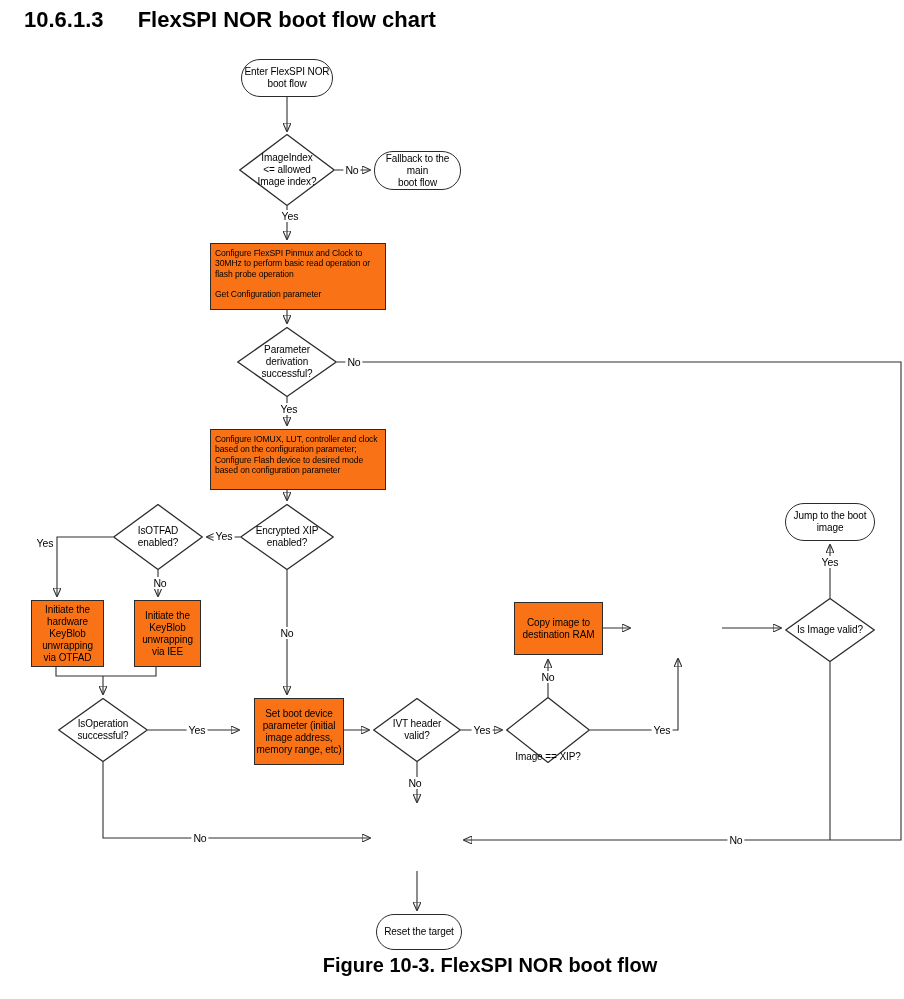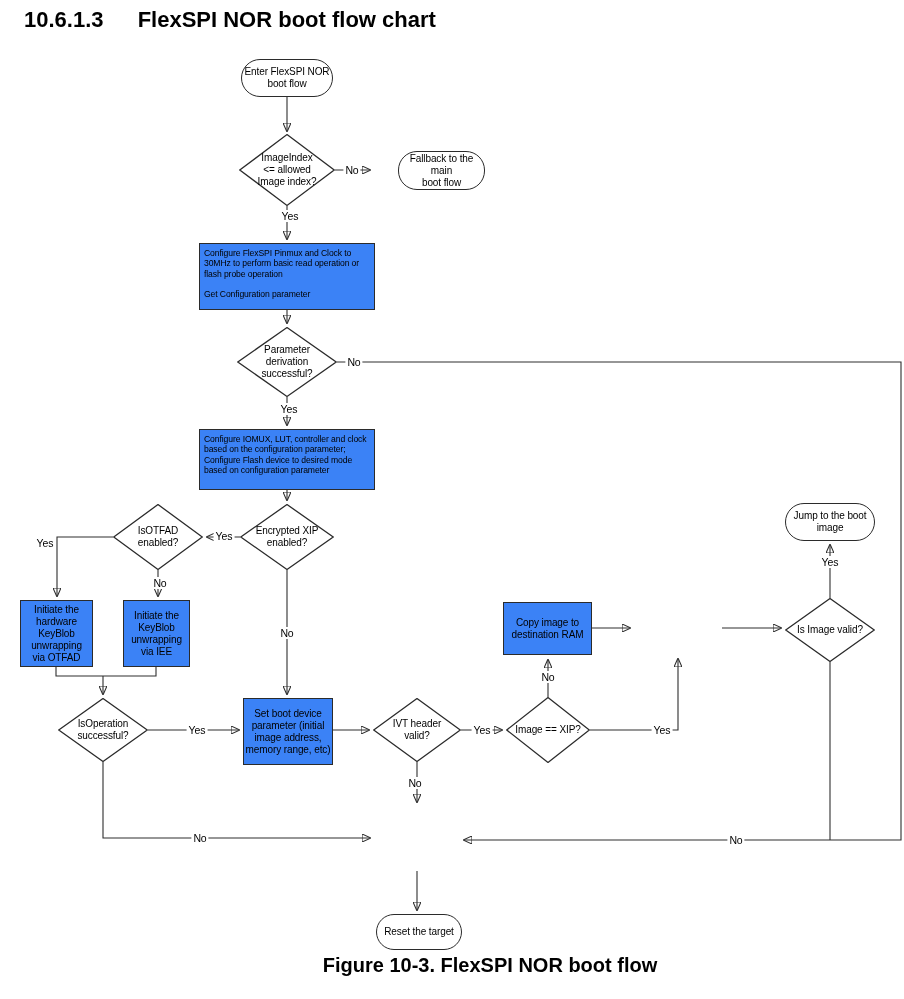--- a/index.html
+++ b/index.html
@@ -18,21 +18,21 @@
     position:absolute; left:240px; top:954px; width:500px; text-align:center;
     font-size:20px; font-weight:bold;
   }
   svg.edges { position:absolute; left:0; top:0; width:904px; height:999px; z-index:0; }
   svg.edges path { fill:none; stroke:#2e2e2e; stroke-width:1.1; }
   .node {
     position:absolute; display:flex; align-items:center; justify-content:center;
     text-align:center; white-space:pre-line; font-size:10px; line-height:1.2;
     letter-spacing:-0.1px; z-index:1;
   }
-  .rect { background:#3b82f6; border:1.6px solid #2b2b2b; }
+  .rect { background:#f97316; border:1.6px solid #2b2b2b;margin-left:11px; }
   .rect.lefttxt { align-items:flex-start; justify-content:flex-start; text-align:left;
     padding:4px 4px; font-size:8.6px; }
   .oval { background:#fff; border:1.4px solid #2b2b2b; border-radius:19px; }
   .diamond { background:transparent; }
   .diamond svg { position:absolute; left:0; top:0; width:100%; height:100%; }
   .diamond polygon { fill:#fff; stroke:#2b2b2b; stroke-width:1.3; }
   .dtext { position:relative; z-index:1; }
   .elabel {
     position:absolute; transform:translate(-50%,-50%); background:#fff;
     font-size:10.5px; padding:0 2px; z-index:2; letter-spacing:-0.1px;
@@ -88,21 +88,21 @@
 
   <div class="node diamond" style="left:239px;top:134px;width:96px;height:72px;">
     <svg viewBox="0 0 100 100" preserveAspectRatio="none">
       <polygon points="50,0.8 99.2,50 50,99.2 0.8,50" vector-effect="non-scaling-stroke"></polygon>
       </svg>
     <span class="dtext">ImageIndex
 &lt;= allowed
 Image index?</span>
   </div>
 
-  <div class="node oval" style="left:374px;top:151px;width:87px;height:39px;margin-left:24px;">
+  <div class="node oval" style="left:374px;top:151px;width:87px;height:39px;">
     <span class="dtext">Fallback to the main
 boot flow</span>
   </div>
 
   <div class="node rect lefttxt" style="left:199px;top:243px;width:176px;height:67px;">
     <span class="dtext">Configure FlexSPI Pinmux and Clock to
 30MHz to perform basic read operation or
 flash probe operation
 
 Get Configuration parameter</span>
@@ -171,21 +171,21 @@
   </div>
 
   <div class="node diamond" style="left:373px;top:698px;width:88px;height:64px;">
     <svg viewBox="0 0 100 100" preserveAspectRatio="none">
       <polygon points="50,0.8 99.2,50 50,99.2 0.8,50" vector-effect="non-scaling-stroke"></polygon>
       </svg>
     <span class="dtext">IVT header
 valid?</span>
   </div>
 
-  <div class="node diamond" style="left:506px;top:697px;width:84px;height:66px;">
+  <div class="node diamond" style="left:506px;top:697px;width:84px;height:66px;align-items:flex-end;">
     <svg viewBox="0 0 100 100" preserveAspectRatio="none">
       <polygon points="50,0.8 99.2,50 50,99.2 0.8,50" vector-effect="non-scaling-stroke"></polygon>
       </svg>
     <span class="dtext">Image == XIP?</span>
   </div>
 
   <div class="node rect" style="left:503px;top:602px;width:89px;height:53px;">
     <span class="dtext">Copy image to
 destination RAM</span>
   </div>

